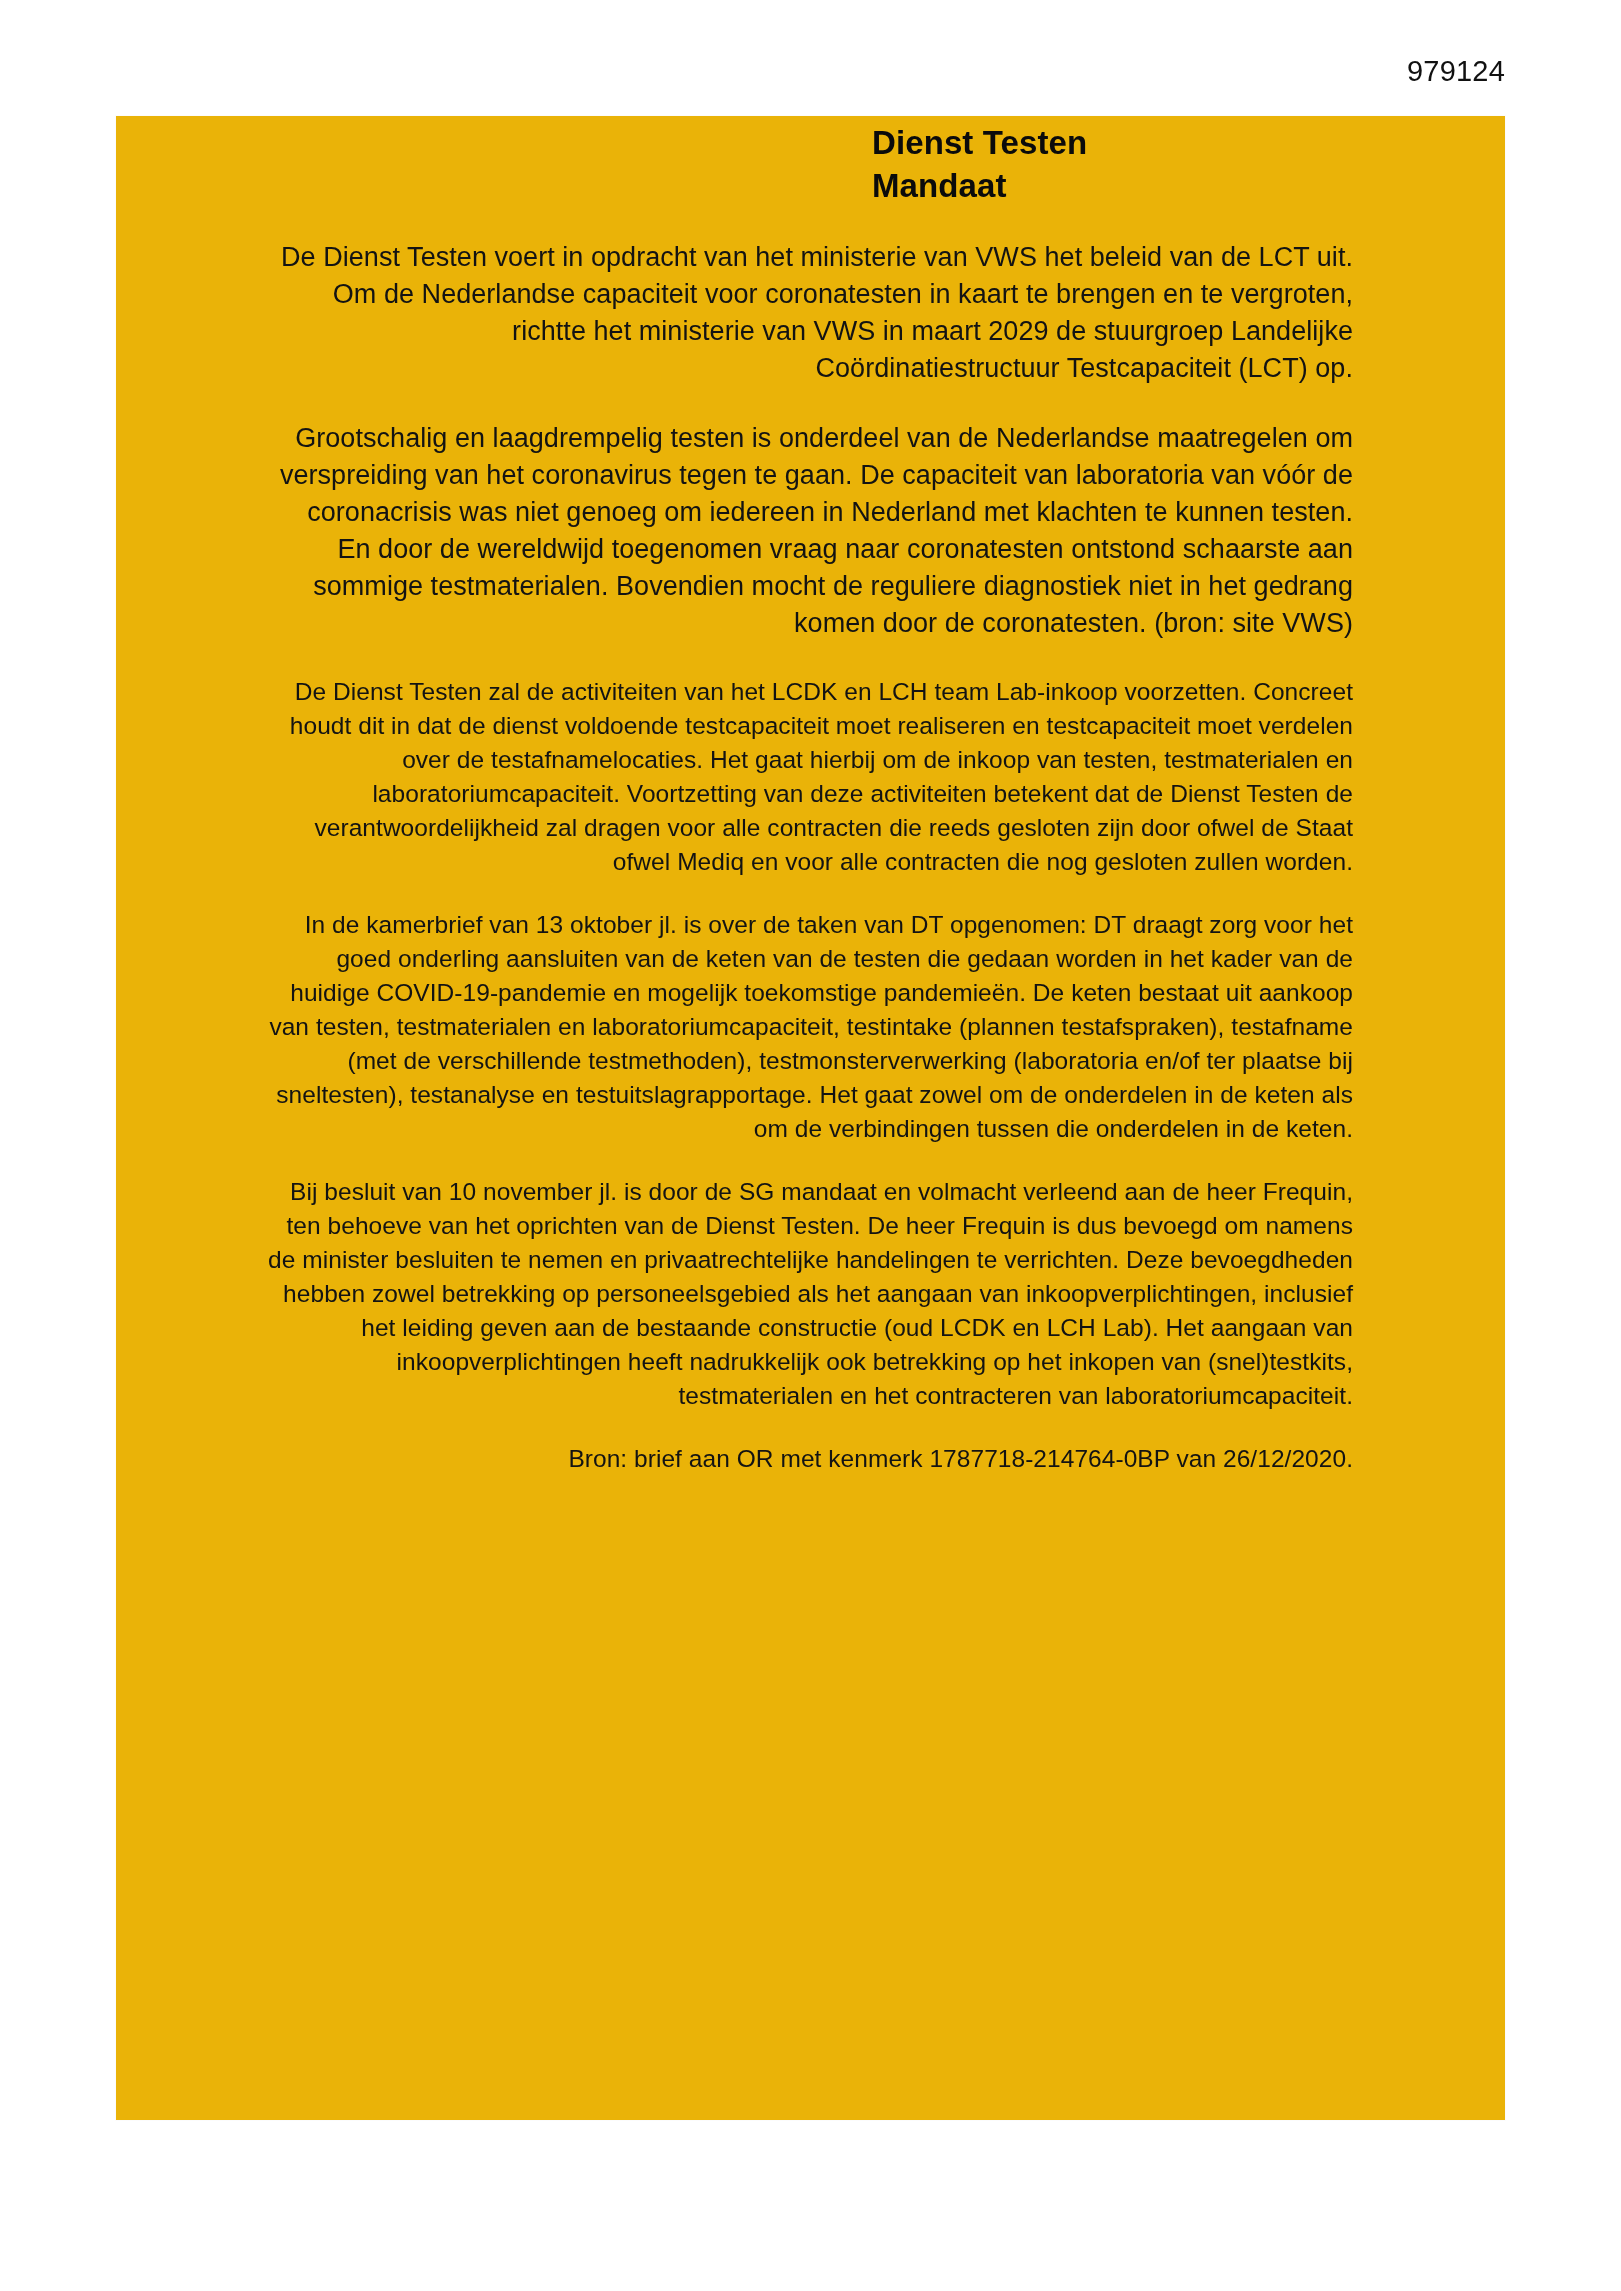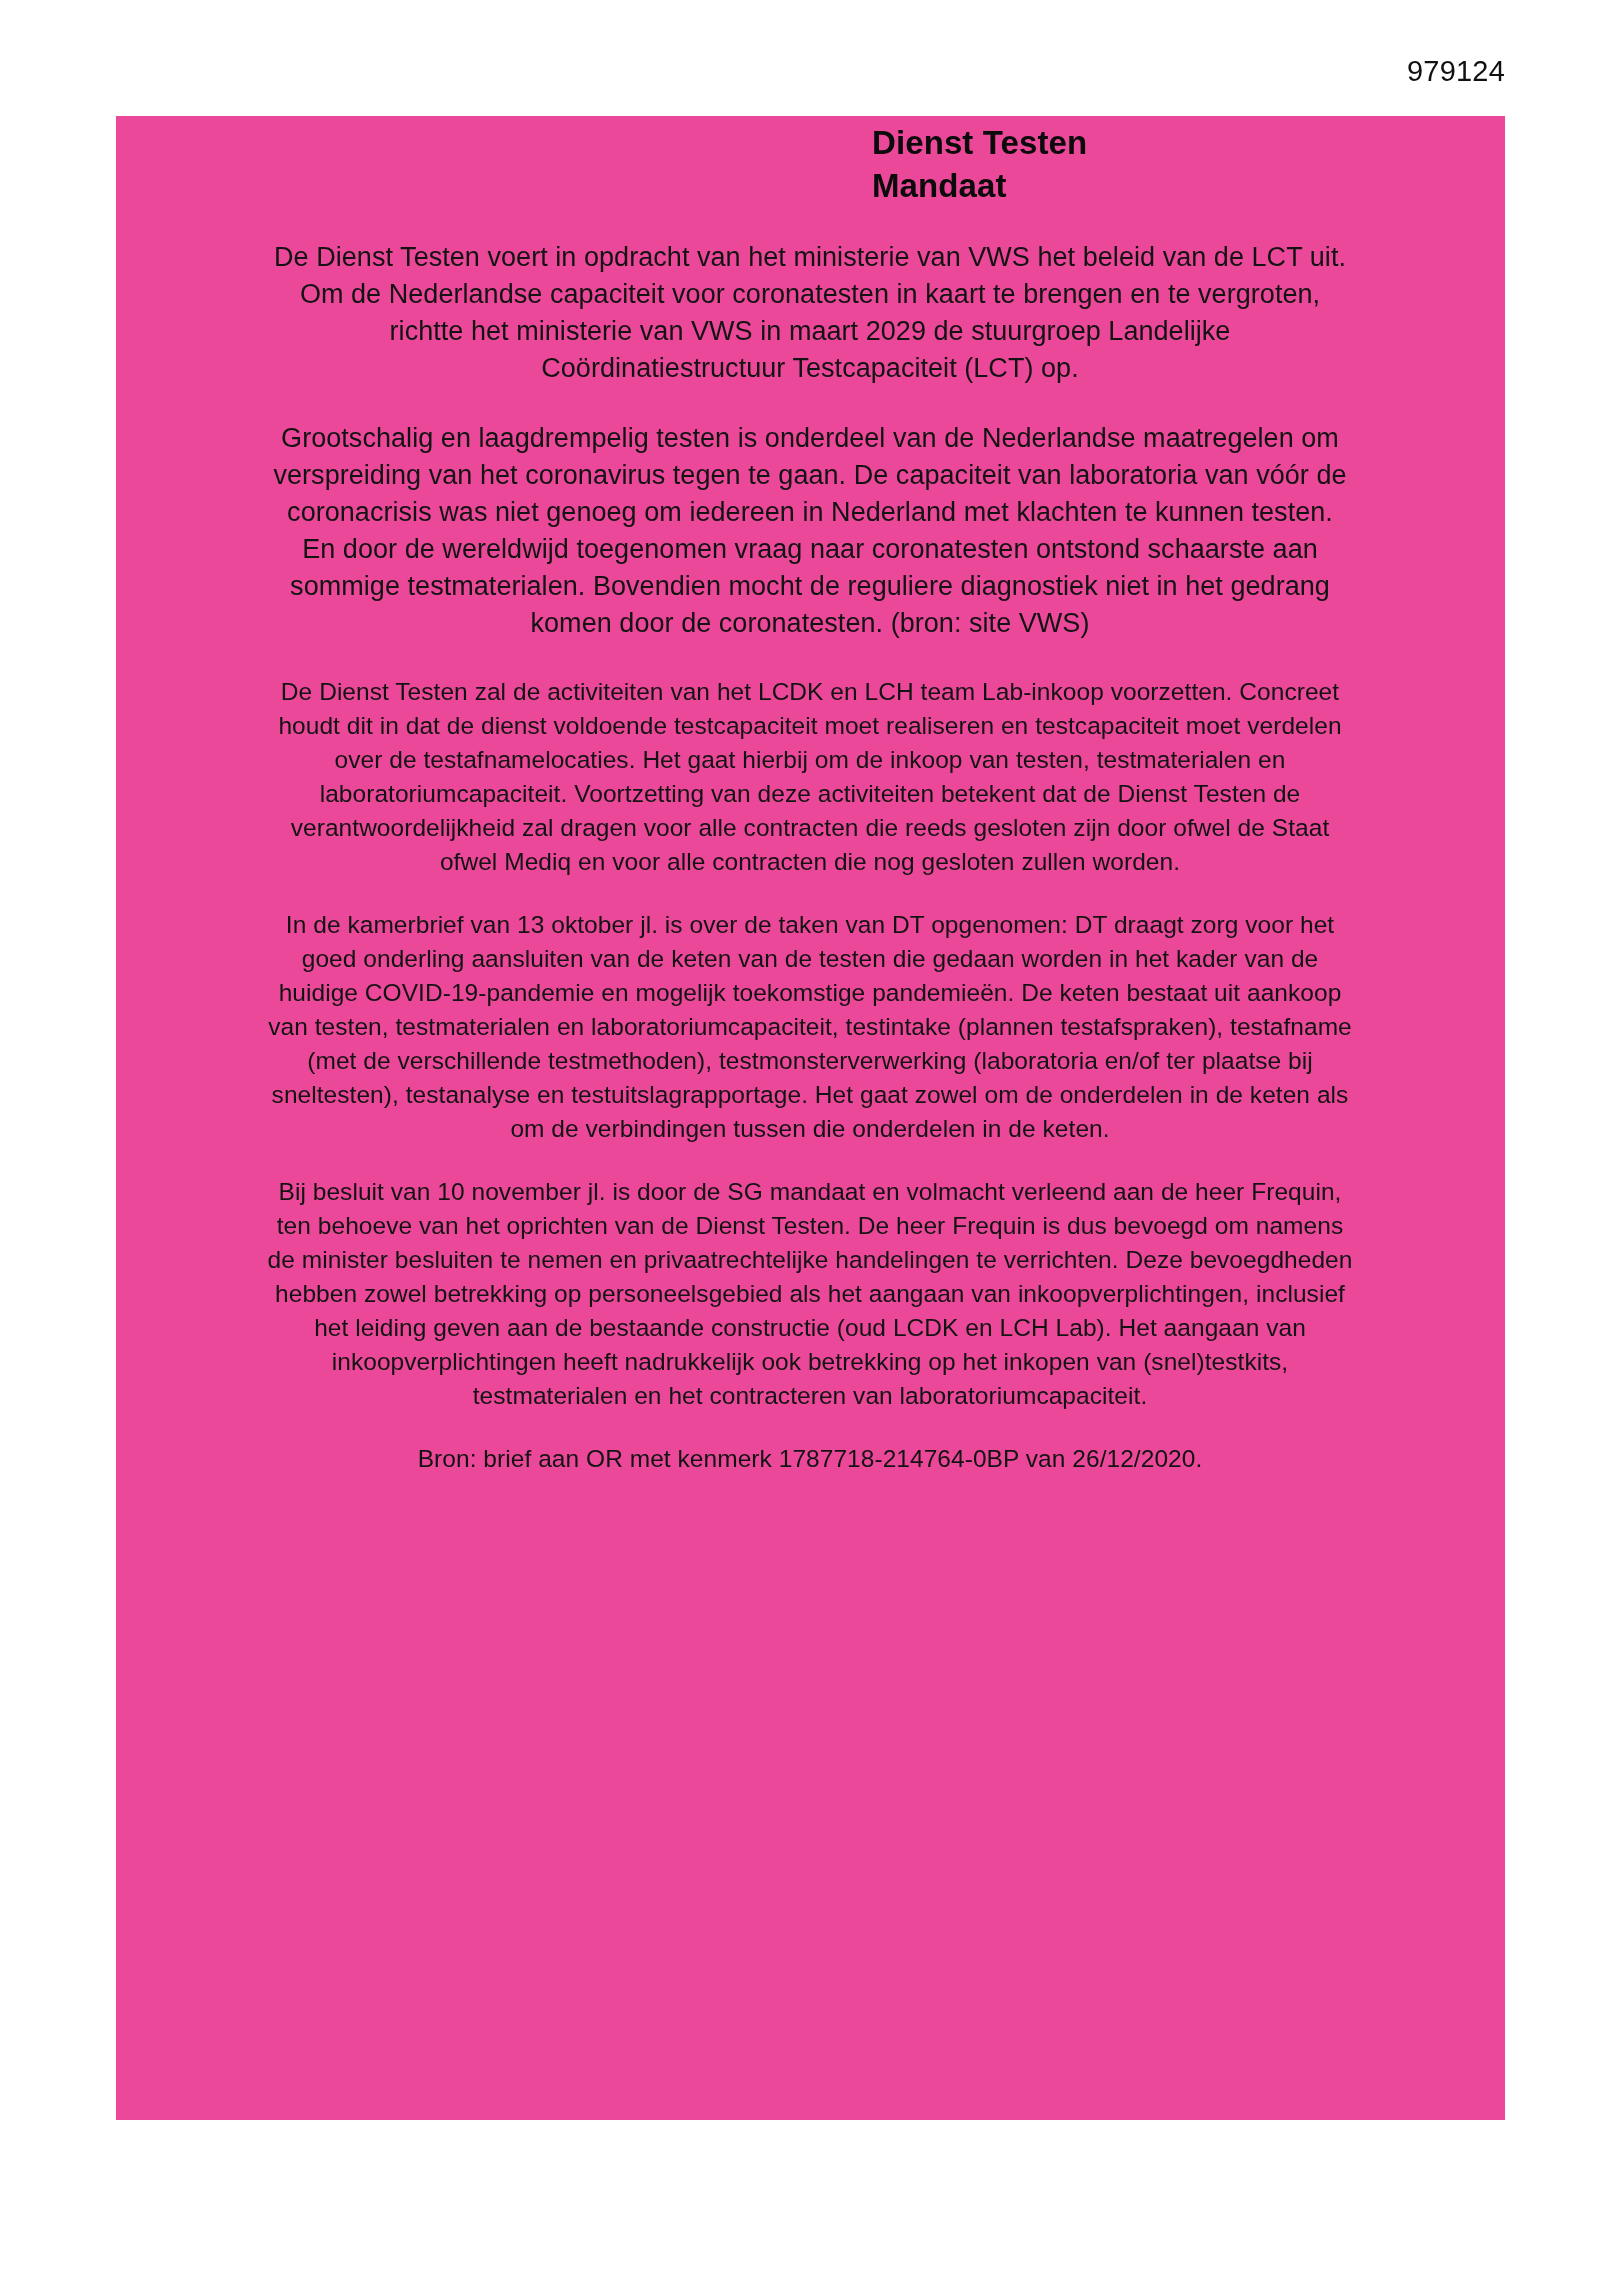--- a/index.html
+++ b/index.html
@@ -17,21 +17,21 @@
     overflow: hidden;
   }
 
   
   .page-sheet {
     position: absolute;
     left: 116px;
     top: 116px;
     width: 1389px;
     height: 2004px;
-    background: #ec4899;
+    background: #eab308;
     box-shadow: 0 0 0 1px rgba(0,0,0,0.012);
   }
 
   
   .doc-id {
     position: absolute;
     right: 0px;
     top: -61px;
     font-size: 29px;
     letter-spacing: 0.2px;
@@ -55,21 +55,21 @@
   
   .body-col {
     position: absolute;
     left: 151px;
     top: 123px;
     width: 1086px;
   }
 
   .para {
     color: #131313;
-    text-align: center;
+    text-align: right;
   }
   
   .para.big {
     font-size: 27px;
     line-height: 37px;
     letter-spacing: 0.05px;
   }
   
   .para.small {
     font-size: 24.5px;

